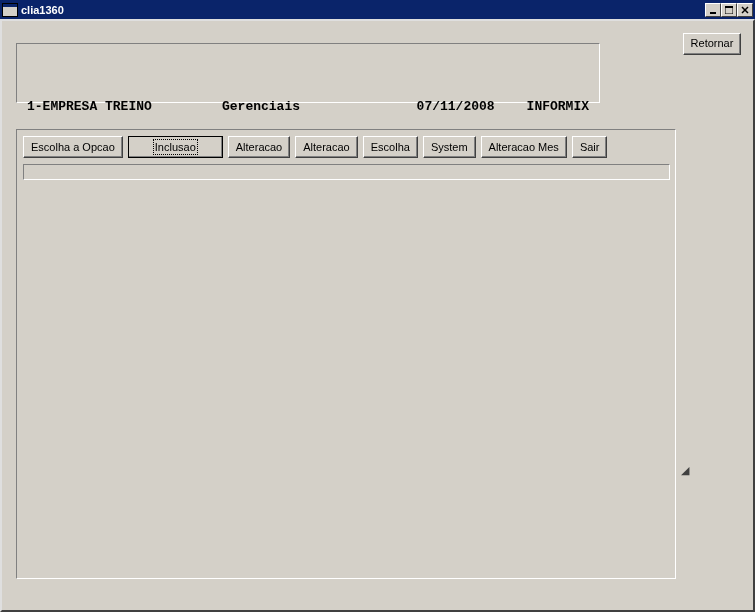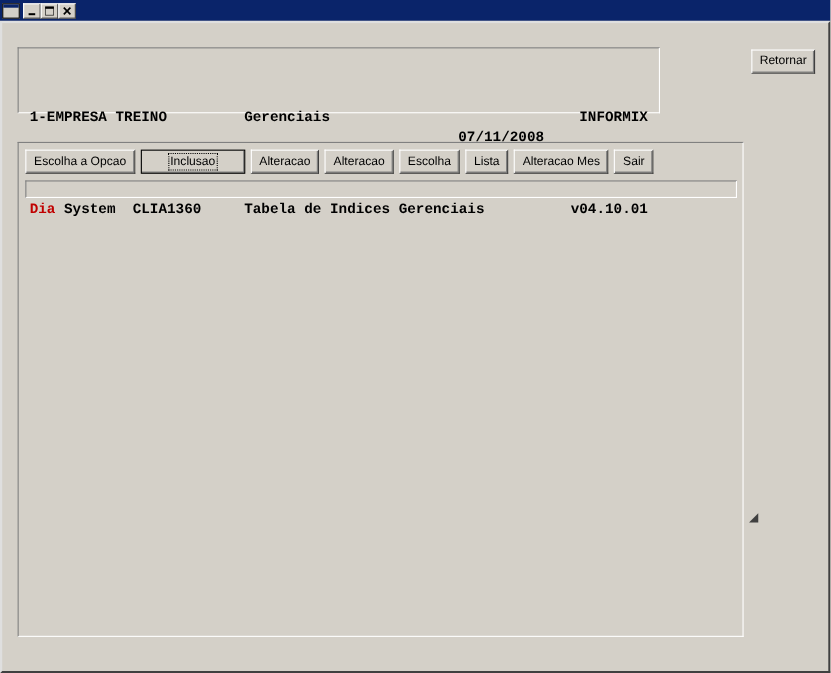--- a/index.html
+++ b/index.html
@@ -87,21 +87,21 @@
     font-size: 13px;
     font-weight: bold;
     color: #000;
     line-height: 22px;
     white-space: pre;
   }
   .hdr-row { display:flex; }
   .hdr-red { color: #c00000; font-weight: bold; }
   .hdr-company { width: 195px; }
   .hdr-module { flex:1; }
-  .hdr-date { width: 110px; text-align:left;margin-top:18px;}
+  .hdr-date { width: 110px; text-align:left;}
   .hdr-db { width: auto; text-align:right;}
   .hdr-sys { width: 195px; }
   .hdr-title { flex:1; }
   .hdr-ver { width: auto; text-align:right;}
 
   .menu-panel {
     position: absolute;
     left: 14px;
     top: 108px;
     width: 660px;
@@ -138,21 +138,21 @@
     margin-top: 6px;
     width: 647px;
     height: 16px;
     border: 1px solid;
     border-color: #808080 #fff #fff #808080;
     background: #d4d0c8;
   }
   .side-button {
     position: absolute;
     right: 12px;
-    top: 24px;
+    top: 12px;
     width: 58px;
     height: 22px;
     background: #d4d0c8;
     border: 1px solid;
     border-color: #fff #404040 #404040 #fff;
     box-shadow: inset -1px -1px 0 #808080;
     font-size: 11px;
     text-align: center;
     line-height: 19px;
     cursor: pointer;
@@ -165,20 +165,21 @@
     height: 6px;
     font-size: 11px;
     color: #404040;
   }
 </style>
 </head>
 <body>
 
 <div class="titlebar">
   <span class="titlebar-icon"></span>
+  <span class="titlebar-text">clia1360</span>
   <div class="titlebar-buttons">
     <div class="tbtn">
       <svg width="8" height="8">
           <rect x="1" y="6" width="6" height="2" fill="#000"></rect>
         </svg>
     </div>
     <div class="tbtn">
       <svg width="8" height="8">
           <rect x="0" y="0" width="8" height="8" fill="none" stroke="#000" stroke-width="1"></rect>
           <rect x="0" y="0" width="8" height="2" fill="#000"></rect>
@@ -209,21 +210,21 @@
     </div>
   </div>
 
   <div class="menu-panel">
     <div class="menu-row">
       <div class="mbtn"><span>Escolha a Opcao</span></div>
       <div class="mbtn selected"><span class="inner">Inclusao</span></div>
       <div class="mbtn"><span>Alteracao</span></div>
       <div class="mbtn"><span>Alteracao</span></div>
       <div class="mbtn"><span>Escolha</span></div>
-      <div class="mbtn"><span>Lista</span></div>
+      <div class="mbtn"><span>System</span></div>
       <div class="mbtn"><span>Alteracao Mes</span></div>
       <div class="mbtn"><span>Sair</span></div>
     </div>
     <div class="list-area"></div>
   </div>
 
   <div class="side-button">
     <span>Retornar</span>
   </div>
 

